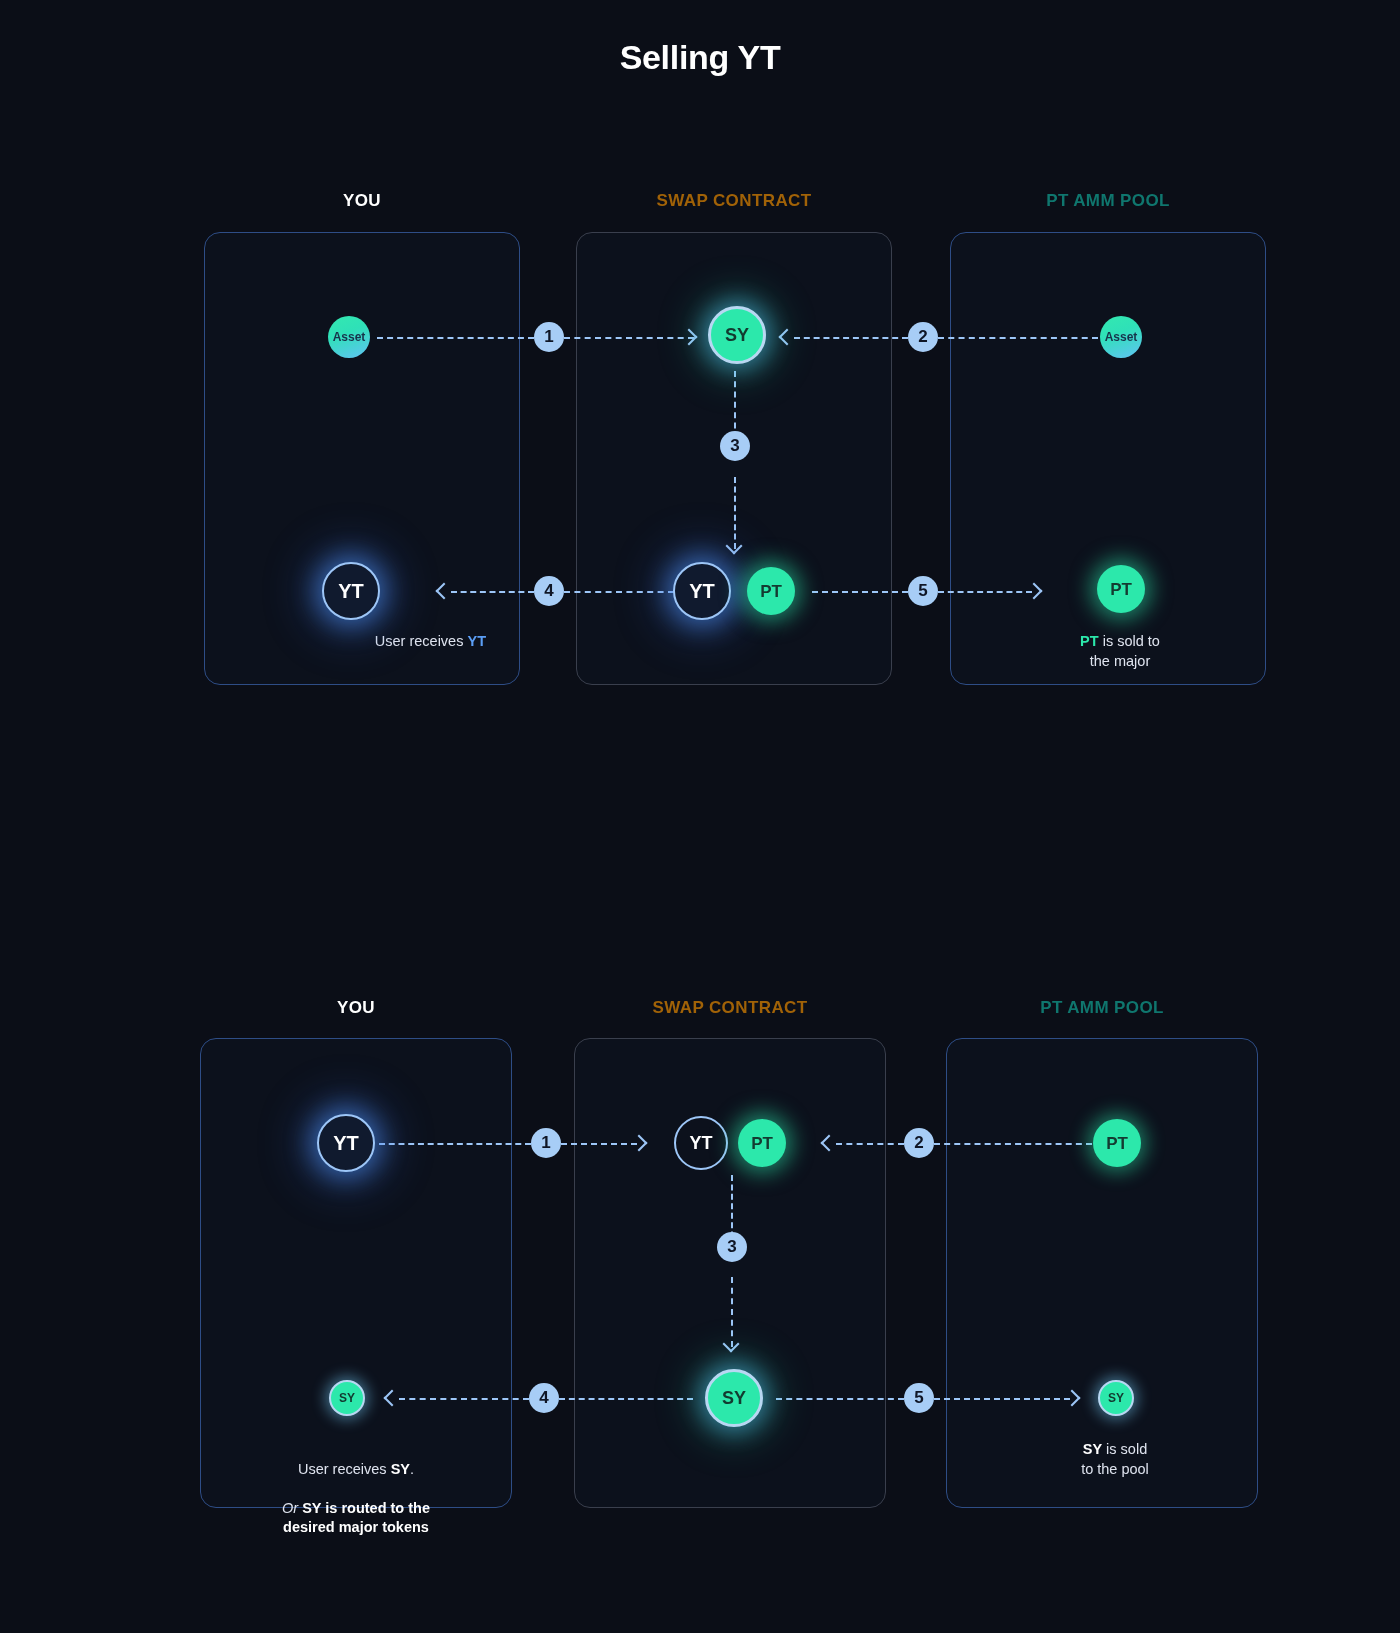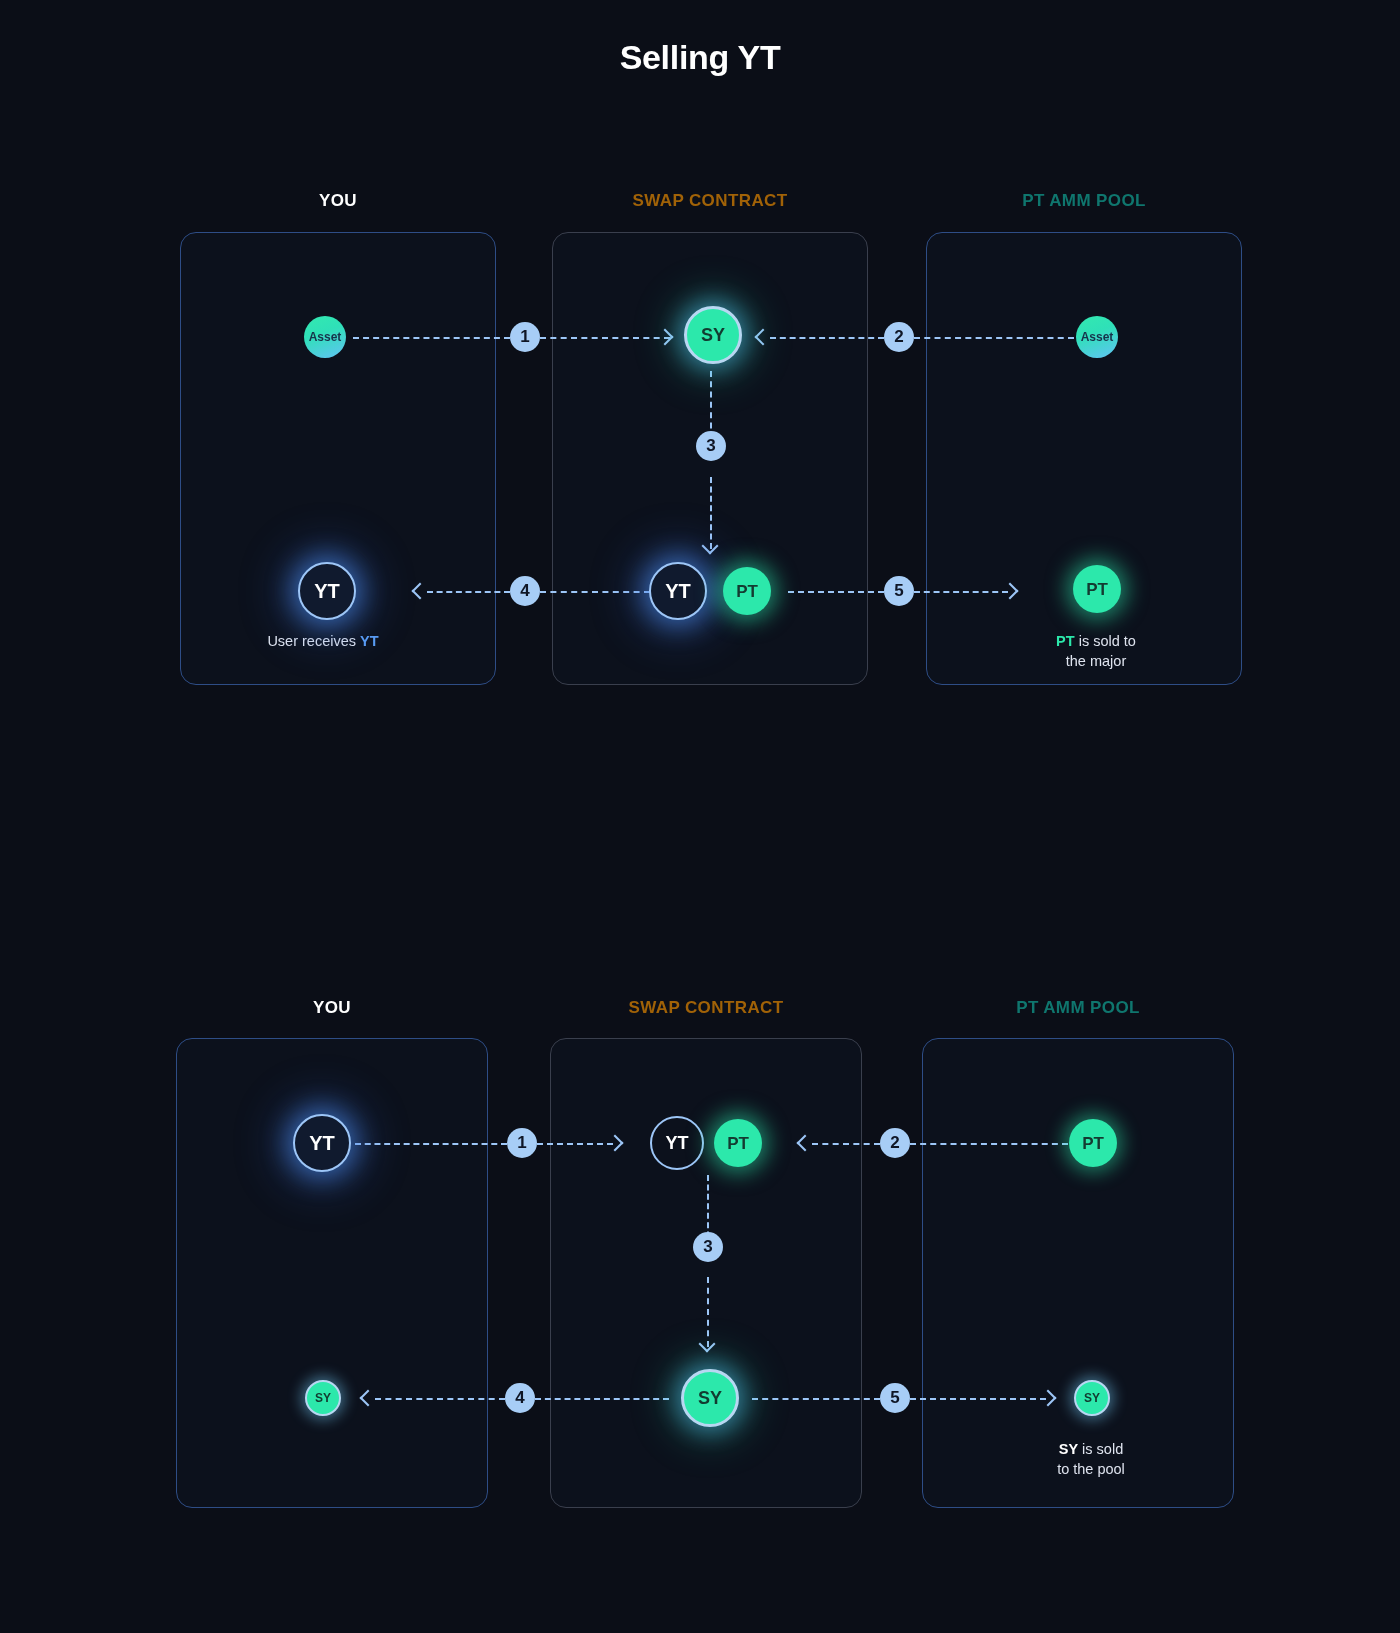--- a/index.html
+++ b/index.html
@@ -16,21 +16,21 @@
     text-align: center;
     color: #ffffff;
     font-size: 34px;
     font-weight: bold;
     letter-spacing: -0.3px;
   }
   #title-buying { position: absolute; left: 0; top: 38px; width: 1400px; }
   #title-selling { position: absolute; left: 0; top: 888px; width: 1400px; }
 
   
-  .diagram { position: absolute; width: 1280px; }
+  .diagram { position: absolute; width: 1280px; margin-left: 24px; }
   #diagram-buying { top: 185px; left: 0; height: 500px; }
   #diagram-selling { top: 992px; left: 0; height: 520px; }
 
   .col-head {
     position: absolute;
     text-align: center;
     font-size: 17px;
     font-weight: bold;
     letter-spacing: 0.4px;
     white-space: nowrap;
@@ -207,21 +207,21 @@
     <div class="token tok-yt-glow" style="left:298px; top:377px;">YT</div>
     <div class="token tok-yt-glow" style="left:649px; top:377px;">YT</div>
     <div class="token tok-pt" style="left:723px; top:382px;">PT</div>
     <div class="token tok-pt" style="left:1073px; top:380px;">PT</div>
 
     <div class="hline" style="left:788px; top:406px; width:96px;"></div>
     <div class="hline" style="left:914px; top:406px; width:94px;"></div>
     <div class="arrow-head ah-right" style="left:1004px; top:400px;"></div>
     <div class="step" style="left:884px; top:391px;">5</div>
 
-    <div class="caption" style="left:193px; top:447px; width:260px;"><span>User receives </span><span class="blue">YT</span></div>
+    <div class="caption" style="left:202px; top:447px; width:260px;text-align:right;"><span>User receives </span><span class="blue">YT</span></div>
 
     <div class="caption" style="left:976px; top:447px; width:240px;"><span class="teal">PT</span><span> is sold to
 the major</span></div>
   </div>
 
 
   <div class="diagram" id="diagram-selling">
 
     <div class="col-head you" style="left:176px; top:6px; width:312px;">YOU</div>
     <div class="col-head swap" style="left:550px; top:6px; width:312px;">SWAP CONTRACT</div>
@@ -259,18 +259,23 @@
 
     <div class="token tok-sy-small" style="left:305px; top:388px;">SY</div>
     <div class="token tok-sy-big" style="left:681px; top:377px;">SY</div>
     <div class="token tok-sy-small" style="left:1074px; top:388px;">SY</div>
 
     <div class="hline" style="left:752px; top:406px; width:128px;"></div>
     <div class="hline" style="left:910px; top:406px; width:136px;"></div>
     <div class="arrow-head ah-right" style="left:1042px; top:400px;"></div>
     <div class="step" style="left:880px; top:391px;">5</div>
 
+    <div class="caption" style="left:200px; top:448px; width:264px;">
+      <div><span>User receives </span><b>SY</b><span>.</span></div>
+      <div><i>Or</i><b> SY is routed to the
+desired major tokens</b></div>
+    </div>
 
     <div class="caption" style="left:976px; top:448px; width:230px;"><b>SY</b><span> is sold
 to the pool</span></div>
   </div>
 
 </div>
 
 </body></html>

